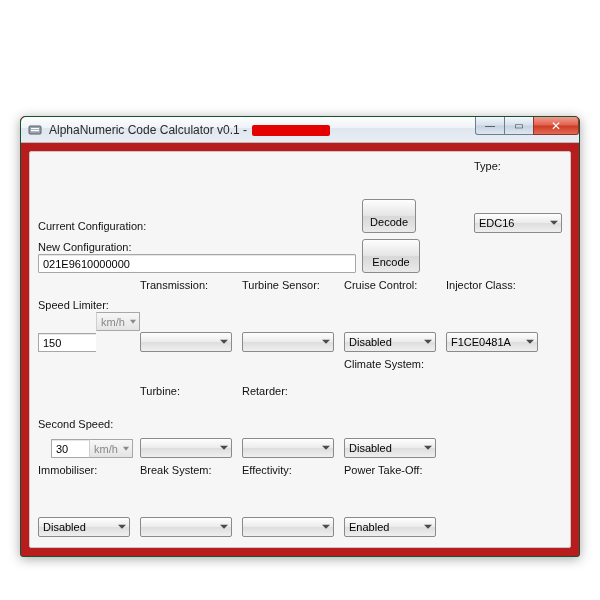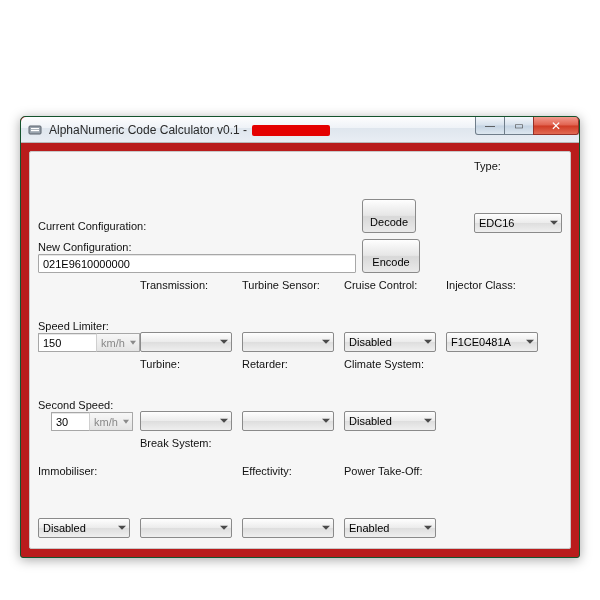--- a/index.html
+++ b/index.html
@@ -209,21 +209,21 @@
           <span class="lbl">New Configuration:</span>
           <input type="text" class="tb" style="width: 318px;" value="021E9610000000">
         </div>
         <button class="btn" style="width:58px;">Encode</button>
       </div>
 
       <div class="gridrow">
         <div class="field speed" style="width:92px;">
           <span class="lbl">Speed Limiter:</span>
           <div style="display:flex;">
-            <input type="text" class="tb" style="width: 58px;" value="150">
+            <input type="text" class="tb" style="width: 58px; margin-top: 21px;" value="150">
             <div class="unitcombo" style="width:48px;">
               <span>km/h</span>
               <span class="arrow"></span>
             </div>
           </div>
         </div>
         <div class="field" style="width:92px;">
           <span class="lbl">Transmission:</span>
           <div class="combo">
             <span></span>
@@ -247,21 +247,21 @@
         <div class="field" style="width:92px;">
           <span class="lbl">Injector Class:</span>
           <div class="combo">
             <span>F1CE0481A</span>
             <span class="arrow"></span>
           </div>
         </div>
       </div>
 
       <div class="gridrow">
-        <div class="field speed" style="width:92px;">
+        <div class="field speed" style="width:92px;gap:8px;">
           <span class="lbl">Second Speed:</span>
           <div style="display:flex;padding-left:13px;">
             <input type="text" class="tb" style="width: 38px;" value="30">
             <div class="unitcombo" style="width:48px;">
               <span>km/h</span>
               <span class="arrow"></span>
             </div>
           </div>
         </div>
         <div class="field" style="width:92px;">
@@ -271,39 +271,39 @@
             <span class="arrow"></span>
           </div>
         </div>
         <div class="field" style="width:92px;">
           <span class="lbl">Retarder:</span>
           <div class="combo">
             <span></span>
             <span class="arrow"></span>
           </div>
         </div>
-        <div class="field" style="width:92px;">
+        <div class="field" style="width:92px;gap:27px;">
           <span class="lbl">Climate System:</span>
           <div class="combo">
             <span>Disabled</span>
             <span class="arrow"></span>
           </div>
         </div>
         <div style="width:92px;"></div>
       </div>
 
       <div class="gridrow" style="margin-bottom:0;">
         <div class="field" style="width:92px;">
           <span class="lbl">Immobiliser:</span>
           <div class="combo">
             <span>Disabled</span>
             <span class="arrow"></span>
           </div>
         </div>
-        <div class="field" style="width:92px;gap:28px;">
+        <div class="field" style="width:92px;">
           <span class="lbl">Break System:</span>
           <div class="combo">
             <span></span>
             <span class="arrow"></span>
           </div>
         </div>
         <div class="field" style="width:92px;">
           <span class="lbl">Effectivity:</span>
           <div class="combo">
             <span></span>

